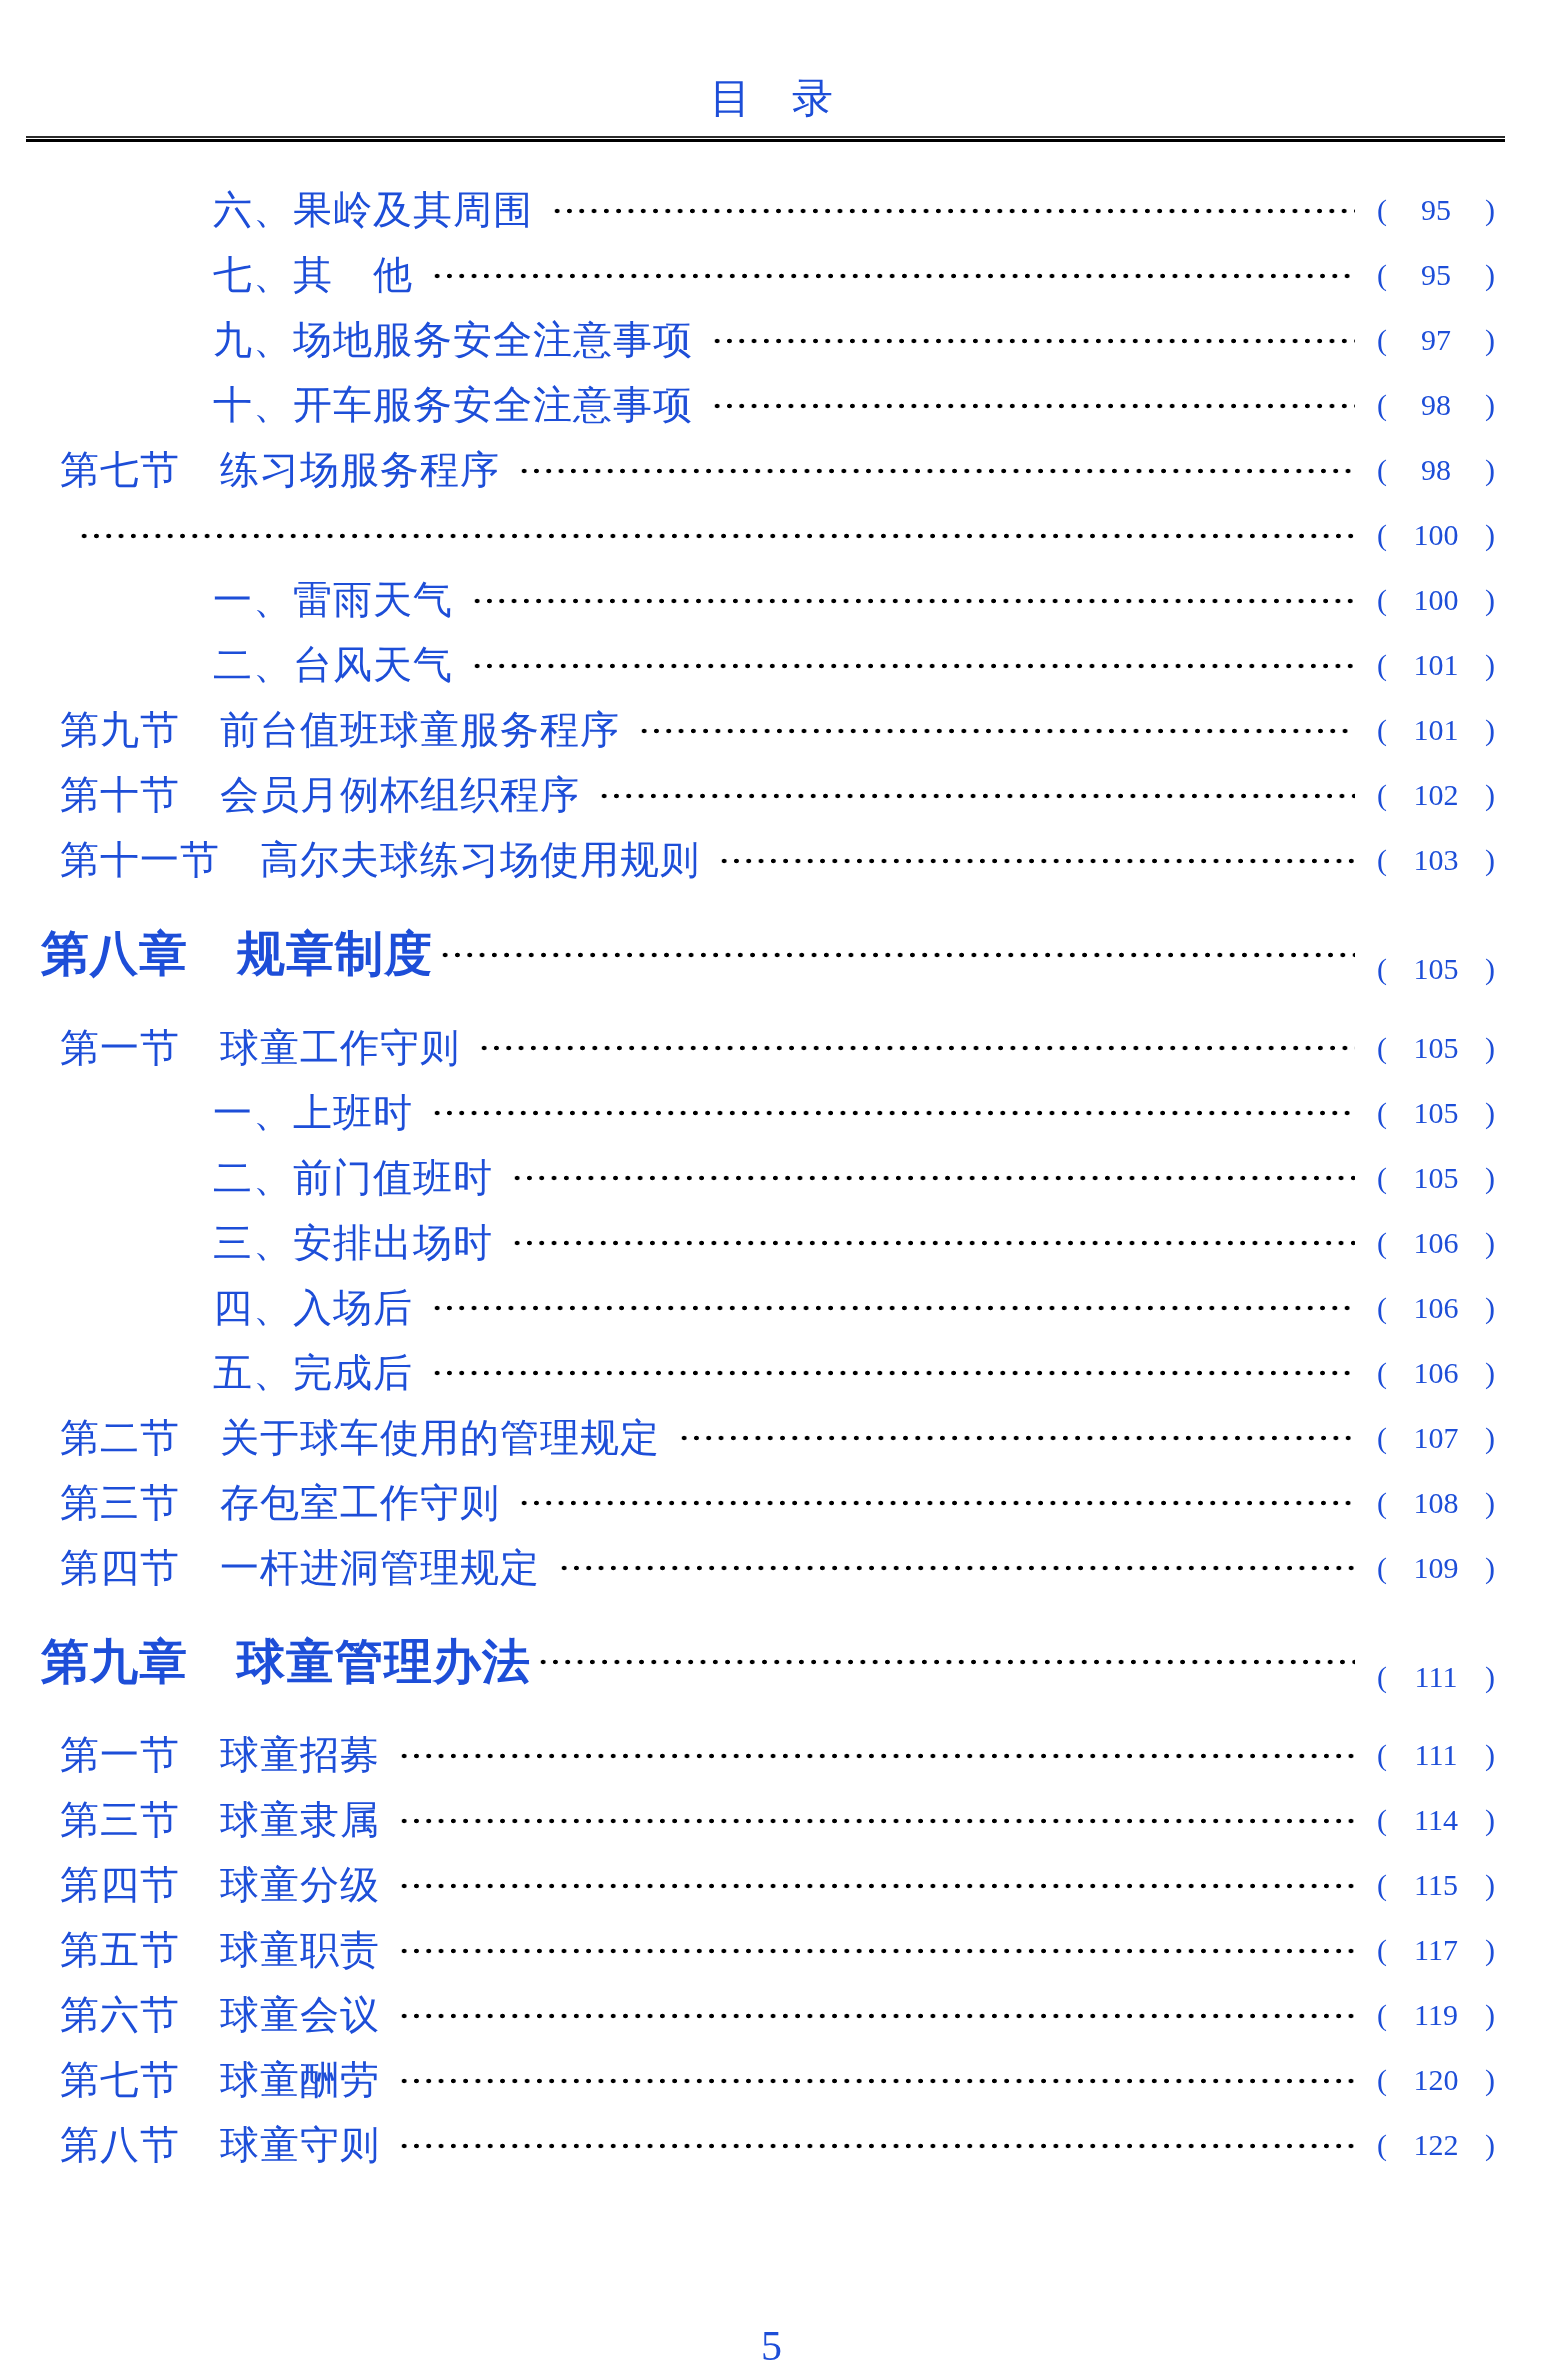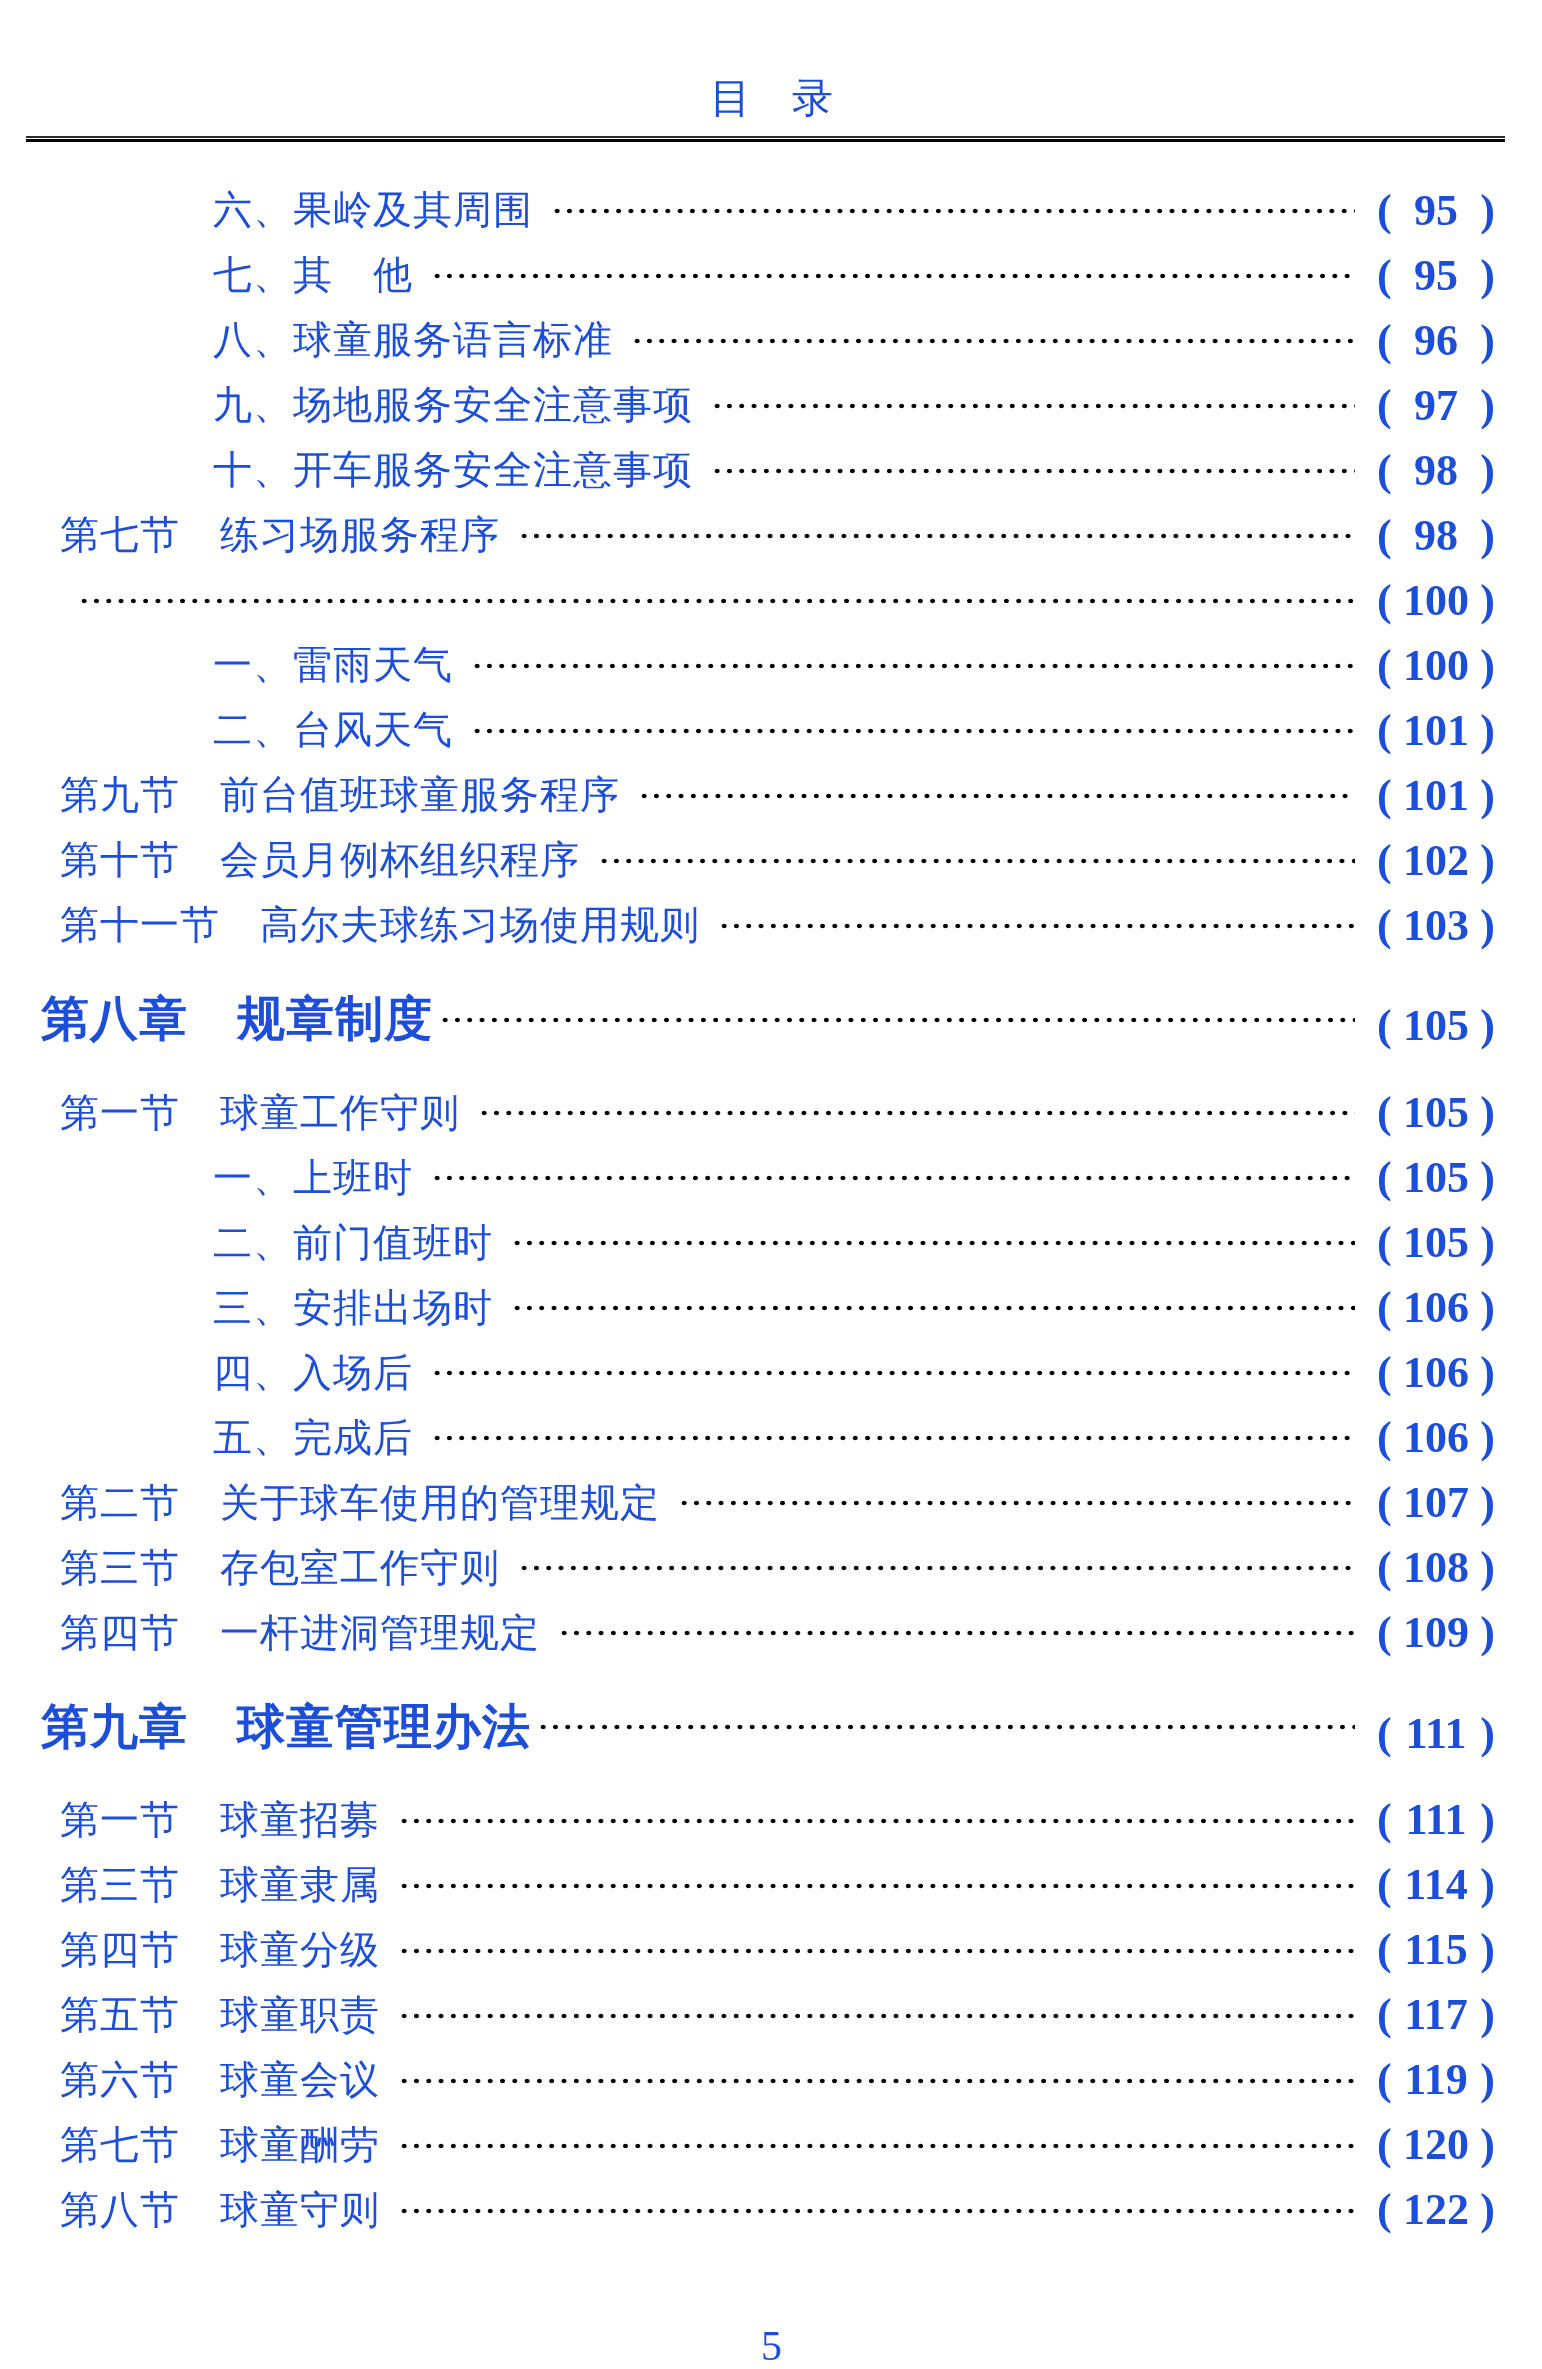--- a/index.html
+++ b/index.html
@@ -49,22 +49,22 @@
     background-image: radial-gradient(circle, #000 2px, transparent 2.7px);
     background-size: 12.3px 12.3px;
     background-repeat: repeat-x;
     background-position: 0 52%;
   }
   .chapter .leader { margin-left: 5.9px; }
   .page-num {
     flex: 0 0 118px;
     width: 118px;
     font-family: "Liberation Serif", "DejaVu Serif", serif;
-    font-weight: bold;
-    font-size: 44px;
+    font-weight: normal;
+    font-size: 30px;
     text-align: justify;
     text-align-last: justify;
     white-space: normal;
   }
   .footer {
     position: absolute;
     left: 0;
     right: 0;
     top: 2281px;
     text-align: center;
@@ -87,25 +87,20 @@
         <span class="title">六、果岭及其周围</span>
         <span class="leader"></span>
         <span class="page-num">( 95 )</span>
       </div>
       <div class="row item">
         <span class="title">七、其　他</span>
         <span class="leader"></span>
         <span class="page-num">( 95 )</span>
       </div>
       <div class="row item">
-        <span class="title">八、球童服务语言标准</span>
-        <span class="leader"></span>
-        <span class="page-num">( 96 )</span>
-      </div>
-      <div class="row item">
         <span class="title">九、场地服务安全注意事项</span>
         <span class="leader"></span>
         <span class="page-num">( 97 )</span>
       </div>
       <div class="row item">
         <span class="title">十、开车服务安全注意事项</span>
         <span class="leader"></span>
         <span class="page-num">( 98 )</span>
       </div>
       <div class="row section">

